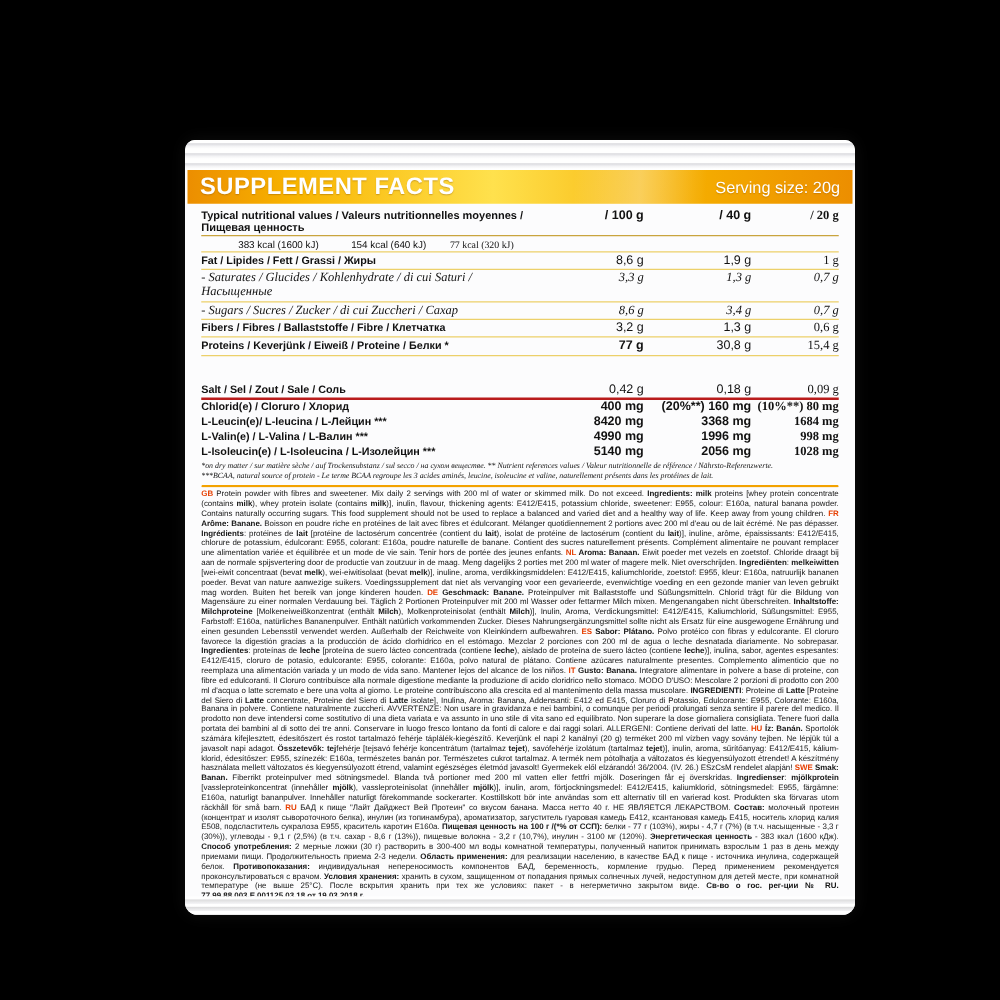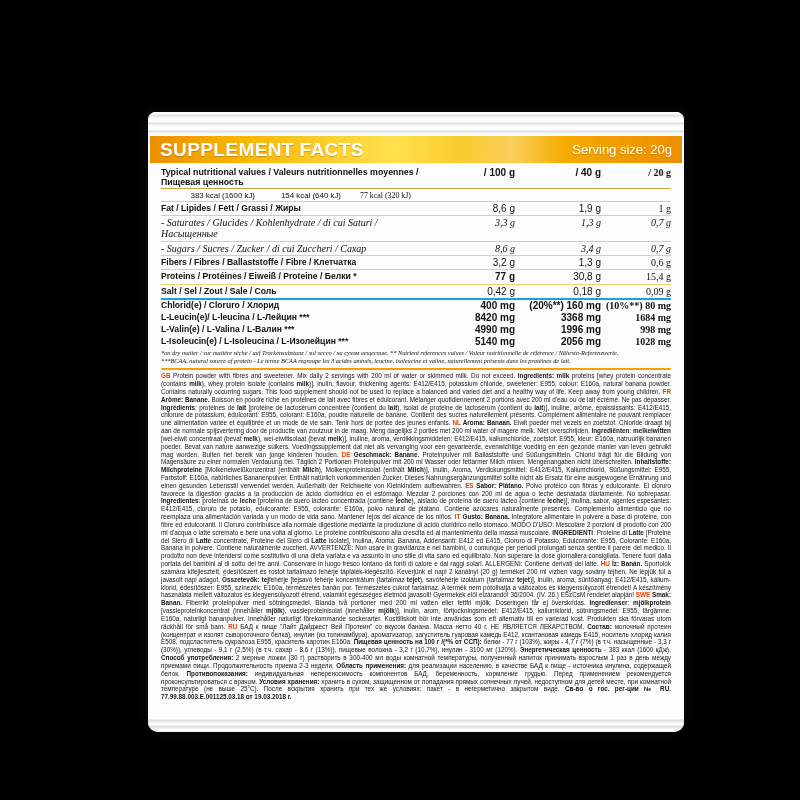--- a/index.html
+++ b/index.html
@@ -17,21 +17,21 @@
   .trow{display:flex;align-items:flex-start;border-bottom:1px solid #ecd06a;padding:1.2px 0;}
   .trow .lbl{flex:1;font-weight:700;font-size:8.6px;}
   .trow.thead{border-bottom:1.4px solid #c9a43e;}
   .trow.thead .lbl{font-size:8.8px;}
   .trow.italic .lbl{font-weight:400;font-style:italic;font-family:"Liberation Serif",serif;font-size:10px;}
   .v{width:94px;text-align:right;font-size:10px;}
   .v.v40{width:86px;} .v.v20{width:70px;font-family:Liberation Serif, serif;}
   .trow.thead .v{font-weight:700;}
   .trow.small .v{font-size:7.9px;}
   .trow.italic .v{font-style:italic;font-family:"Liberation Serif",serif;font-size:10px;}
-  .trow.septhick{border-bottom:2px solid #0ea5e9;}
+  .trow.septhick{border-bottom:2px solid #b91c1c;margin-top:20px;}
   .trow.noline{border-bottom:none;padding:.4px 0;}
   .trow.noline .v{font-weight:700;}
   .trow .b100{font-weight:800;}
   .footnote{font-size:6.3px;font-style:italic;line-height:1.28;margin-top:1.5px;font-family:"Liberation Serif",serif;}
   .divider{border-top:2.5px solid #f3a200;margin:3px 0 2.5px;border-radius:2px;}
   
   .langs{font-size:6.34px;line-height:1.235;text-align:justify;color:#151515;}
   .lang-code{color:#e63e00;font-weight:800;}
   .langs b{font-weight:800;}
   
@@ -80,21 +80,21 @@
           <span class="v v40">3,4 g</span>
           <span class="v v20">0,7 g</span>
         </div>
         <div class="trow">
           <span class="lbl">Fibers / Fibres / Ballaststoffe / Fibre / Клетчатка</span>
           <span class="v">3,2 g</span>
           <span class="v v40">1,3 g</span>
           <span class="v v20">0,6 g</span>
         </div>
         <div class="trow">
-          <span class="lbl">Proteins / Protéines / Eiweiß / Proteine / Белки *</span>
+          <span class="lbl">Proteins / Keverjünk / Eiweiß / Proteine / Белки *</span>
           <span class="v b100">77 g</span>
           <span class="v v40">30,8 g</span>
           <span class="v v20">15,4 g</span>
         </div>
         <div class="trow septhick">
           <span class="lbl">Salt / Sel / Zout / Sale / Соль</span>
           <span class="v">0,42 g</span>
           <span class="v v40">0,18 g</span>
           <span class="v v20">0,09 g</span>
         </div>

